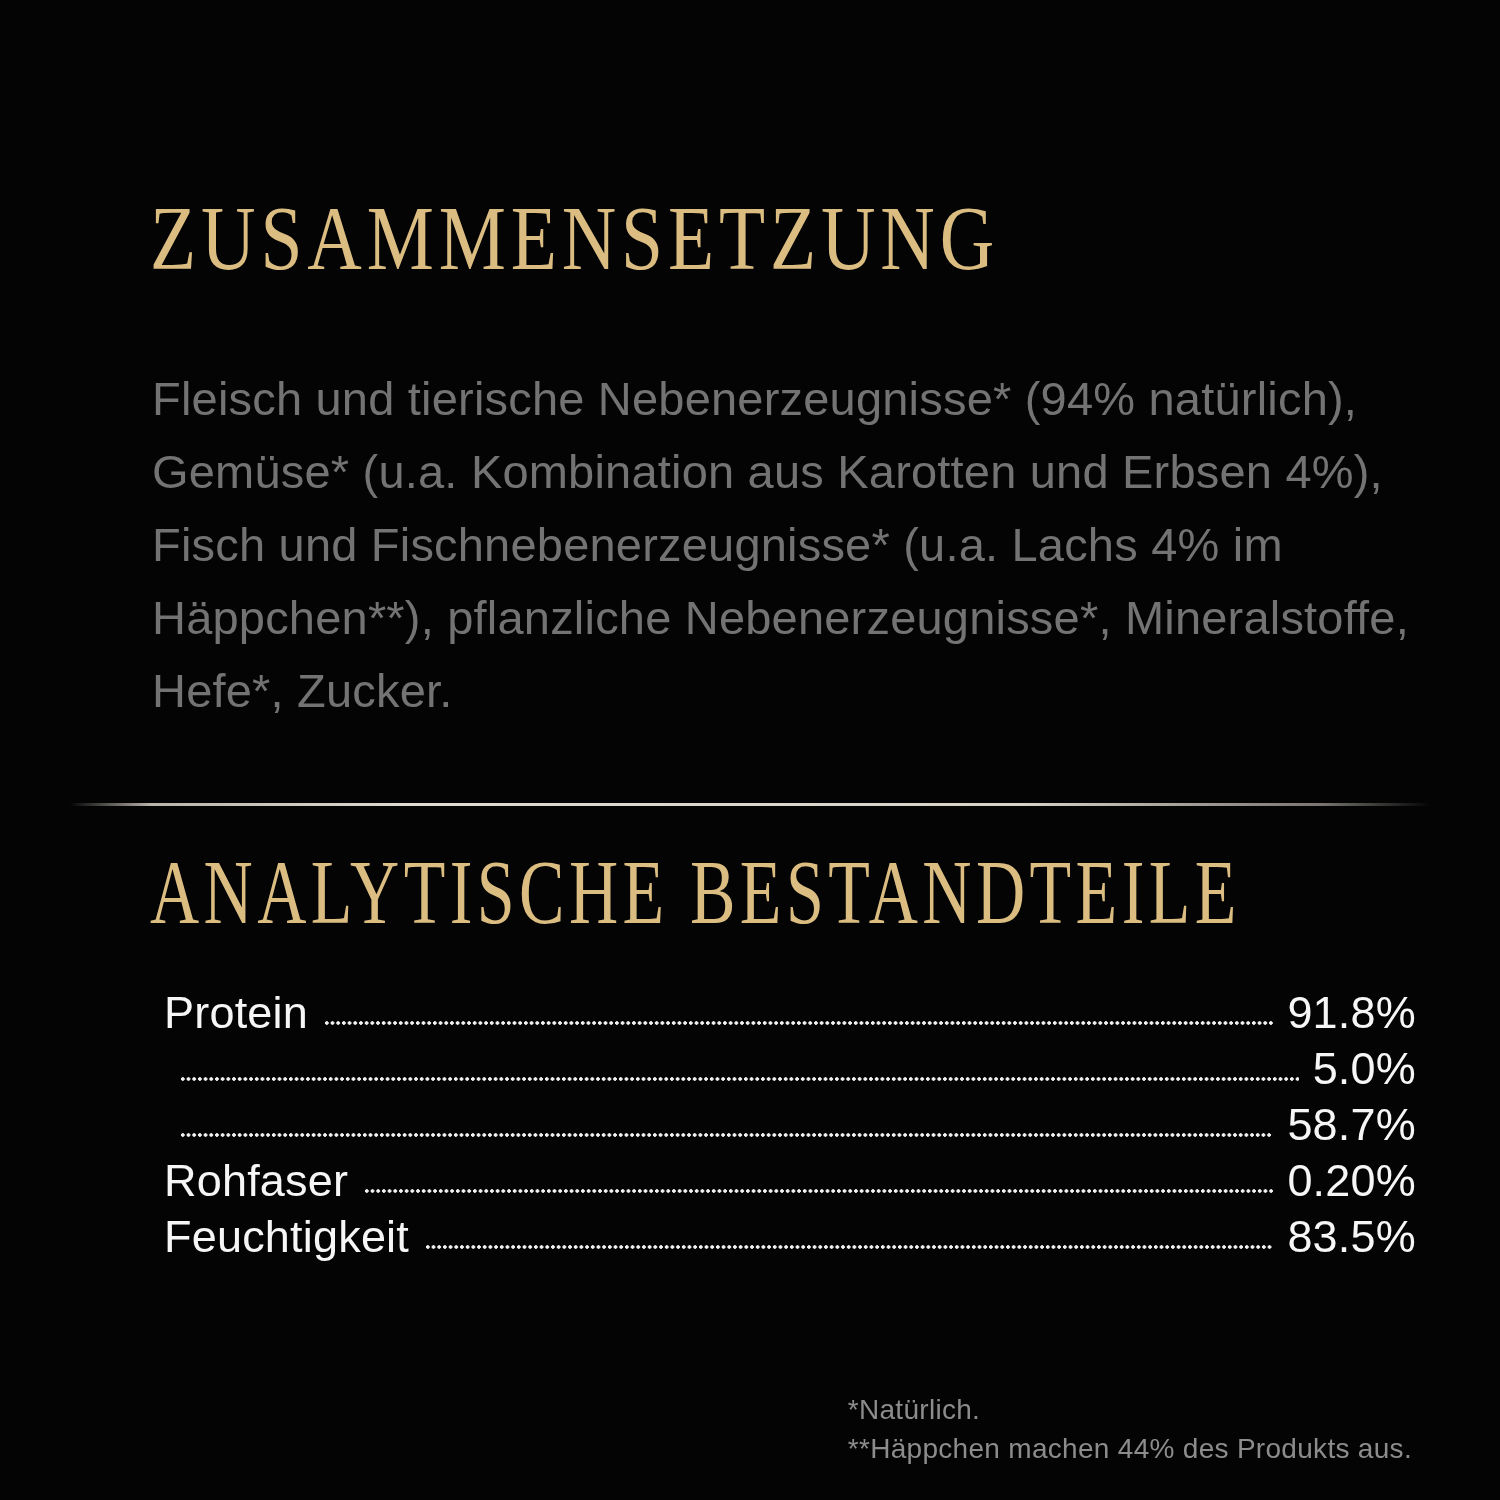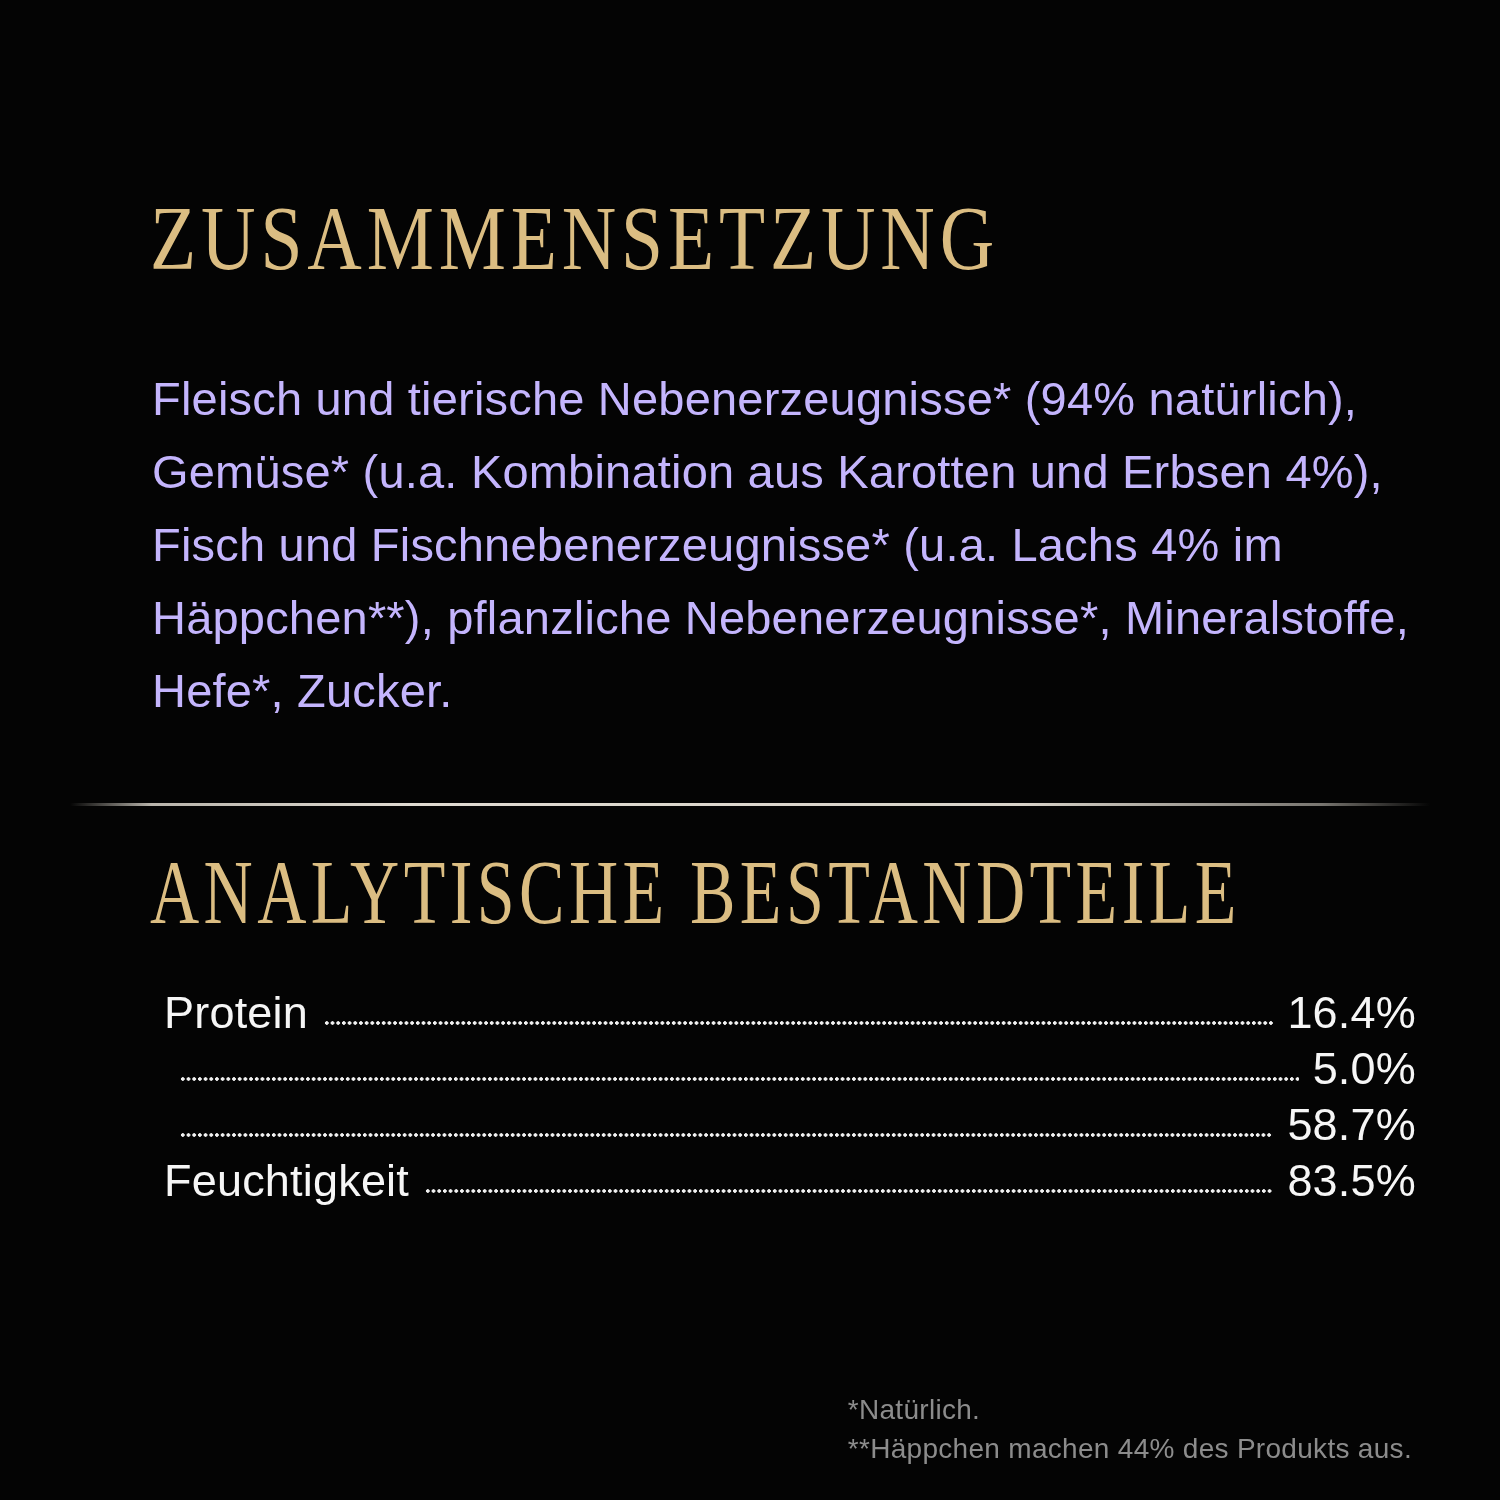--- a/index.html
+++ b/index.html
@@ -24,21 +24,21 @@
   }
   #title-composition{ top:192px; transform:scaleX(0.82); }
   #title-analysis{ top:846px; transform:scaleX(0.74); }
 
   #composition-text{
     position:absolute;
     left:152px; top:362px;
     width:1290px;
     font-size:47px;
     line-height:73px;
-    color:#c4b5fd;
+    color:#737373;
     white-space:pre-line;
     letter-spacing:0.2px;
   }
 
   #divider{
     position:absolute;
     left:70px; top:803px;
     width:1360px; height:3px;
     background:linear-gradient(90deg,
       rgba(216,211,201,0) 0%,
@@ -98,29 +98,34 @@
 Hefe*, Zucker.</div>
 
   <div id="divider"></div>
 
   <div id="title-analysis" class="gold-title">ANALYTISCHE BESTANDTEILE</div>
 
   <div id="analysis-table">
     <div class="analysis-row">
       <span class="row-label">Protein</span>
       <span class="row-leader"></span>
-      <span class="row-value">16.4%</span>
+      <span class="row-value">91.8%</span>
     </div>
     <div class="analysis-row">
       <span class="row-leader"></span>
       <span class="row-value">5.0%</span>
     </div>
     <div class="analysis-row">
       <span class="row-leader"></span>
       <span class="row-value">58.7%</span>
+    </div>
+    <div class="analysis-row">
+      <span class="row-label">Rohfaser</span>
+      <span class="row-leader"></span>
+      <span class="row-value">0.20%</span>
     </div>
     <div class="analysis-row">
       <span class="row-label">Feuchtigkeit</span>
       <span class="row-leader"></span>
       <span class="row-value">83.5%</span>
     </div>
   </div>
 
   <div id="footnotes">
     <div>*Natürlich.</div>

